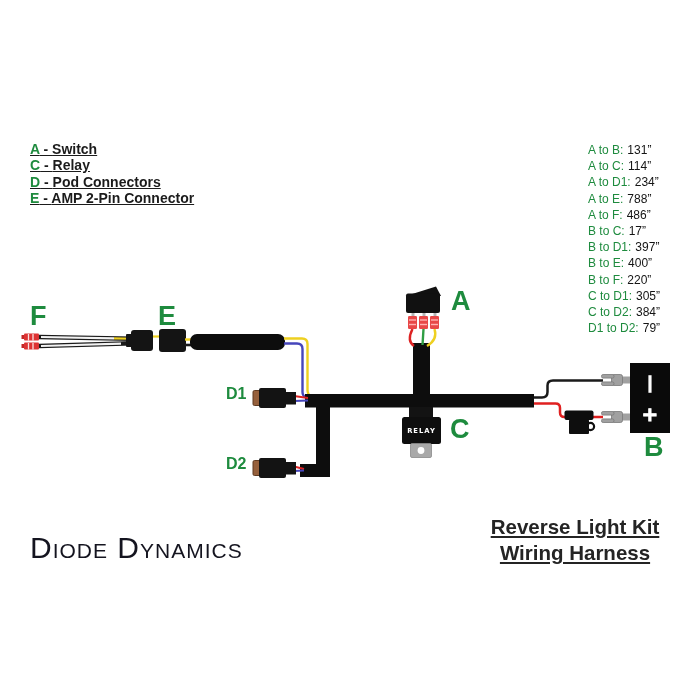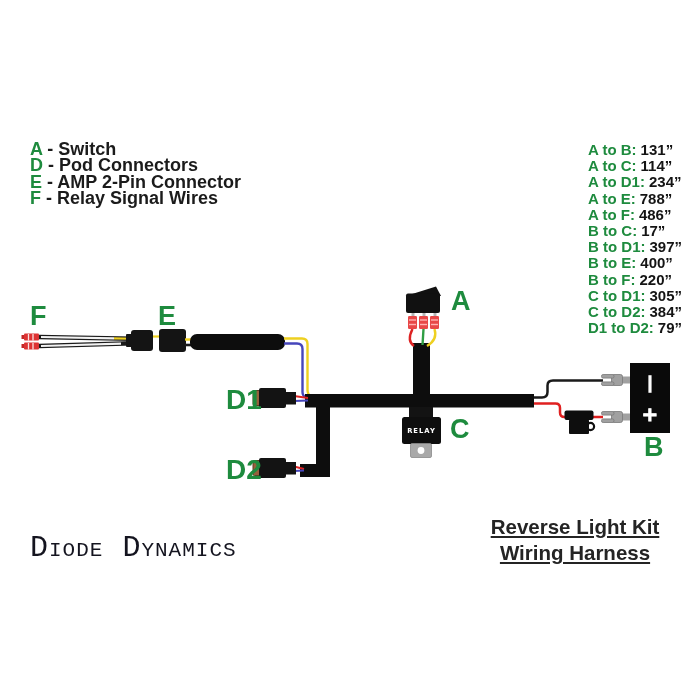--- a/index.html
+++ b/index.html
@@ -1,41 +1,41 @@
 <!DOCTYPE html>
 <html><head>
 <meta charset="utf-8">
 <style>
   html,body{margin:0;padding:0;background:#fff;}
   #stage{position:relative;width:700px;height:700px;background:#ffffff;overflow:hidden;
          font-family:"Liberation Sans", sans-serif;}
-  .legend{position:absolute;left:30px;top:141px;font-size:18px;font-weight:bold;
-          line-height:16.4px;color:#1b1b1b;}
+  .legend{position:absolute;left:30px;top:141px;font-size:14px;font-weight:bold;
+          line-height:16.4px;color:#1b1b1b;text-decoration:underline;}
   .legend .g{color:#1e8b3e;}
-  .measurements{position:absolute;left:588px;top:142px;font-size:15px;font-weight:bold;
+  .measurements{position:absolute;left:588px;top:142px;font-size:12px;font-weight:normal;
           line-height:16.2px;color:#141414;white-space:nowrap;}
   .measurements .g{color:#1e8b3e;margin-right:4px;}
   .diag-label{position:absolute;color:#1e8b3e;font-weight:bold;line-height:1;}
-  .fs27{font-size:27px;} .fs24{font-size:28px;}
-  .brand{position:absolute;left:30px;top:531px;font-family:Liberation Mono, monospace;
+  .fs27{font-size:27px;} .fs24{font-size:16px;}
+  .brand{position:absolute;left:30px;top:531px;font-family:Liberation Sans, sans-serif;
          font-variant:small-caps;font-size:30px;color:#14141f;letter-spacing:1px;}
   .product-title{position:absolute;left:470px;top:514px;width:210px;text-align:center;
          font-size:20.5px;font-weight:bold;line-height:26px;color:#242424;text-decoration:underline;}
   svg.diagram{position:absolute;left:0;top:0;}
 </style>
 </head>
 <body>
 
 <div id="stage">
 
   <div class="legend">
     <div><span class="g">A</span><span> - </span><span>Switch</span></div>
+    <div><span class="g">C</span><span> - </span><span>Relay</span></div>
     <div><span class="g">D</span><span> - </span><span>Pod Connectors</span></div>
     <div><span class="g">E</span><span> - </span><span>AMP 2-Pin Connector</span></div>
-    <div><span class="g">F</span><span> - </span><span>Relay Signal Wires</span></div>
   </div>
 
   <div class="measurements">
     <div><span class="g">A to B:</span><span>131”</span></div>
     <div><span class="g">A to C:</span><span>114”</span></div>
     <div><span class="g">A to D1:</span><span>234”</span></div>
     <div><span class="g">A to E:</span><span>788”</span></div>
     <div><span class="g">A to F:</span><span>486”</span></div>
     <div><span class="g">B to C:</span><span>17”</span></div>
     <div><span class="g">B to D1:</span><span>397”</span></div>

